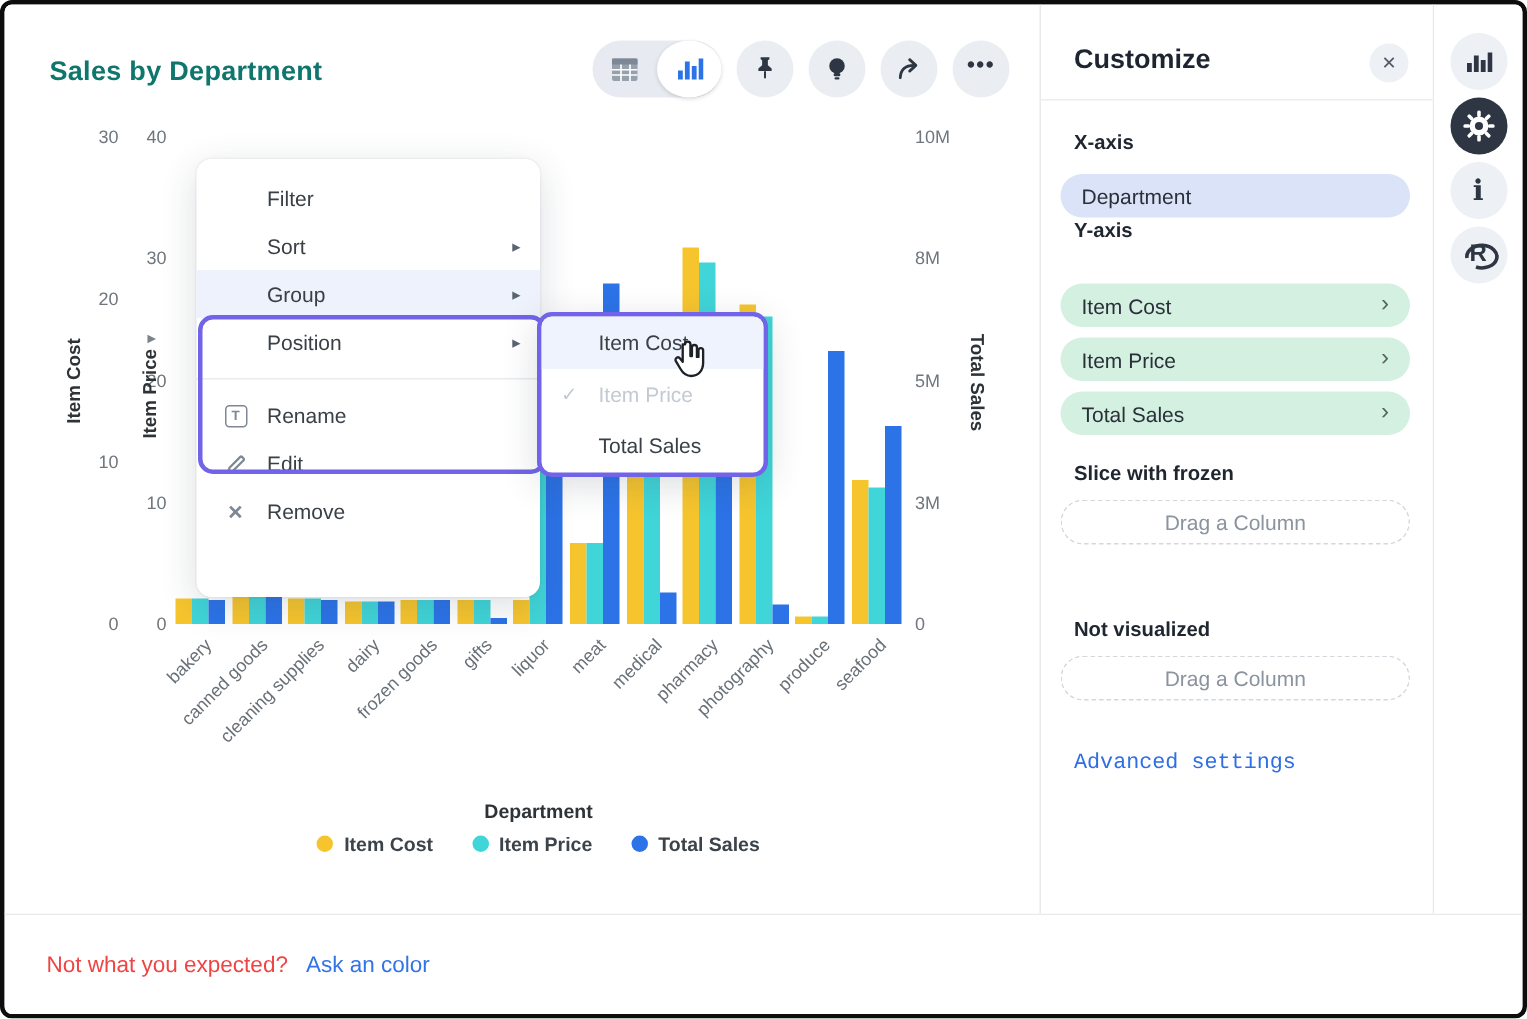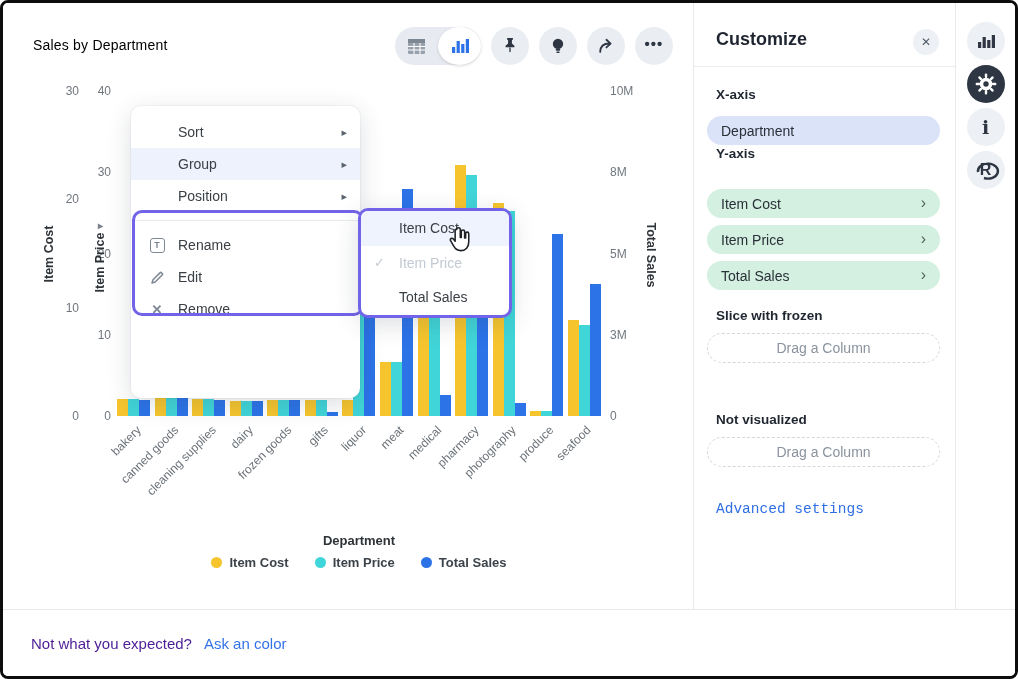--- a/index.html
+++ b/index.html
@@ -2,21 +2,21 @@
 <html><head>
 <meta charset="utf-8">
 <style>
   * { box-sizing: border-box; margin: 0; padding: 0; }
   body { font-family: "Liberation Sans", sans-serif; background:#fff; }
   .frame { position:relative; width:1018px; height:679px; border:3px solid #0d0d0d; border-radius:8px; background:#fff; overflow:hidden; }
   .main { display:flex; height:606px; }
 
   
   .chart-pane { position:relative; flex:1; background:#fff; }
-  .page-title { position:absolute; left:30px; top:34px; font-size:14px; font-weight:400; color:#000000; letter-spacing:.2px; }
+  .page-title { position:absolute; left:30px; top:34px; font-size:18px; font-weight:700; color:#0f766e; letter-spacing:.2px; }
 
   .toolbar { position:absolute; top:24px; right:20px; display:flex; align-items:center; gap:10px; }
   .tb-circle { width:38px; height:38px; border-radius:50%; background:#eaeef3; display:flex; align-items:center; justify-content:center; color:#2d3642; }
   .tb-toggle { width:86px; height:38px; border-radius:19px; background:#e7ebf1; display:flex; align-items:center; }
   .tb-toggle .seg { flex:1; display:flex; align-items:center; justify-content:center; height:38px; }
   .tb-toggle .seg.active { background:#fff; border-radius:50%; width:38px; height:38px; box-shadow:0 1px 3px rgba(0,0,0,.15); }
   .ellipsis-glyph { font-size:15px; font-weight:700; letter-spacing:1px; color:#2d3642; padding-bottom:6px;}
 
   
   .plot { position:absolute; left:112px; top:88px; width:488px; height:325px; display:flex; align-items:flex-end; }
@@ -74,21 +74,21 @@
 
   
   .side-rail { width:60px; border-left:1px solid #e7e9ec; background:#fff; display:flex; flex-direction:column; align-items:center; padding-top:19px; gap:5px; }
   .rail-btn { width:38px; height:38px; border-radius:50%; background:#edf0f4; display:flex; align-items:center; justify-content:center; color:#2d3642; }
   .rail-btn.active { background:#2d3642; color:#fff; }
   .info-glyph { font-family:"DejaVu Serif", serif; font-size:19px; font-weight:700; }
   .r-glyph { font-size:16px; font-weight:800; position:relative; }
 
   
   .footer { height:67px; border-top:1px solid #e7e9eb; display:flex; align-items:center; padding-left:28px; gap:12px; background:#fff; }
-  .footer-q { font-size:15px; color:#4c1d95; }
+  .footer-q { font-size:15px; color:#ef4444; }
   .footer-link { font-size:15px; color:#3273e8; cursor:pointer; }
 </style>
 </head>
 <body>
 
 <div class="frame">
   <div class="main">
 
     <div class="chart-pane">
       <div class="page-title">Sales by Department</div>
@@ -279,20 +279,23 @@
             <span class="legend-dot" style="background: rgb(64, 213, 216);"></span>
             <span>Item Price</span>
           </div>
           <div class="legend-item">
             <span class="legend-dot" style="background: rgb(44, 115, 232);"></span>
             <span>Total Sales</span>
           </div>
         </div>
 
       <div class="ctx-menu" id="ctx-menu">
+          <div class="menu-row">
+            <span>Filter</span>
+          </div>
           <div class="menu-row">
             <span>Sort</span>
             <span class="sub-arrow">▸</span>
           </div>
           <div class="menu-row hover">
             <span>Group</span>
             <span class="sub-arrow">▸</span>
           </div>
           <div class="menu-row">
             <span>Position</span>

